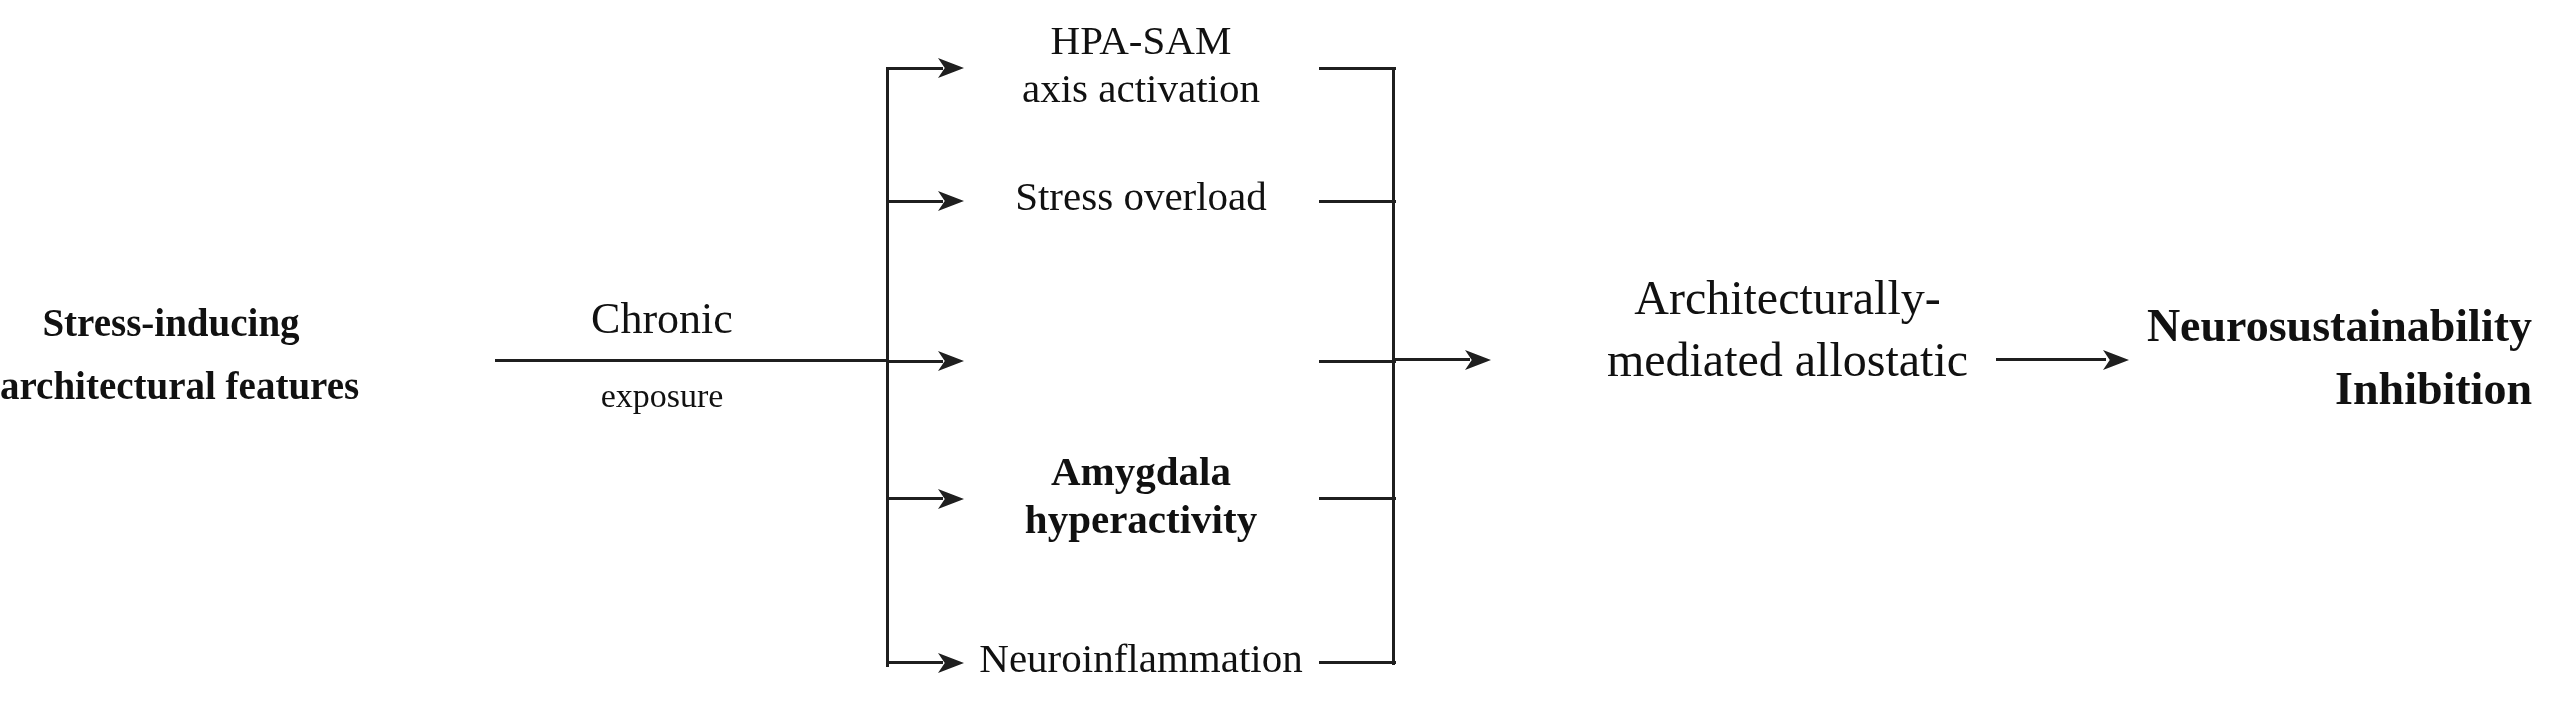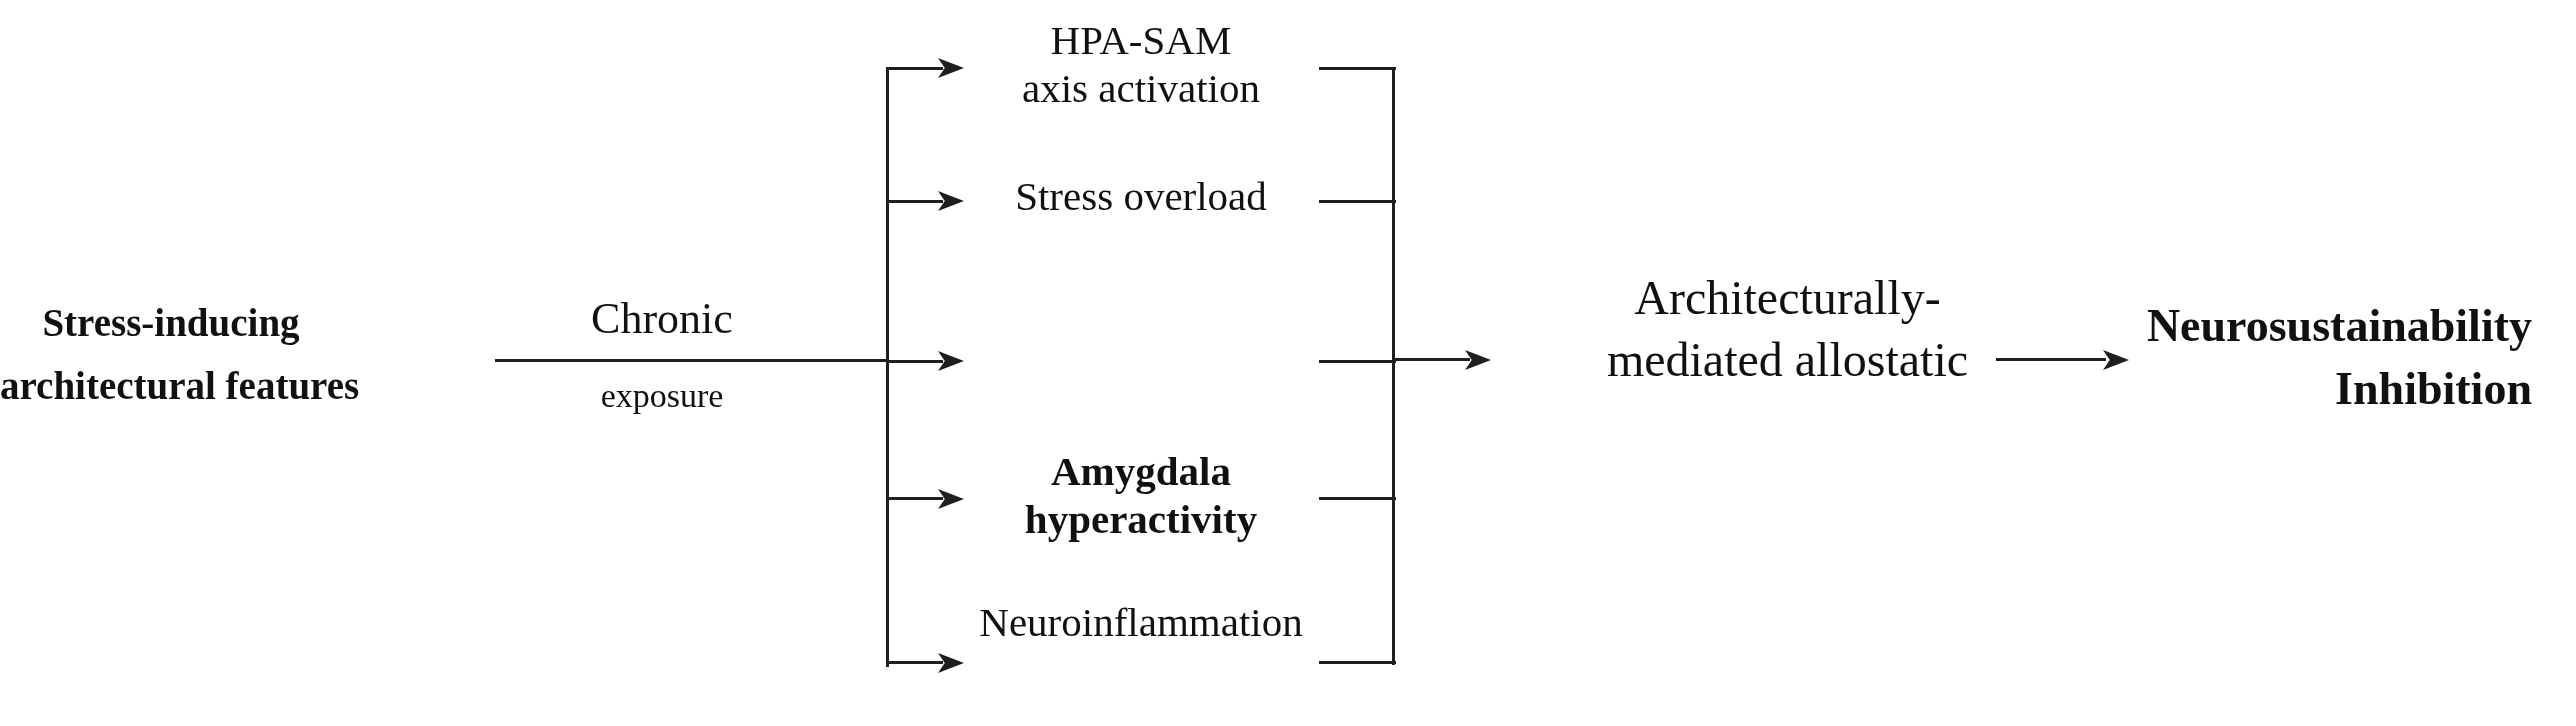--- a/index.html
+++ b/index.html
@@ -27,21 +27,21 @@
   
   .lbl-chronic  { left: 511px; top: 296px; width: 302px; font-size: 44px; line-height: 46px; }
   .lbl-exposure { left: 511px; top: 373px; width: 302px; font-size: 34px; line-height: 46px; }
 
   
   .med { left: 963px; width: 356px; font-size: 41px; line-height: 48px; }
   .med-1 { top: 15.5px; }
   .med-2 { top: 172px; }
   .med-3 { top: 331px; }
   .med-4 { top: 447px; font-weight: bold; }
-  .med-5 { top: 598px; }
+  .med-5 { top: 634px; }
 
   
   .node-overload { left: 1594px; top: 267px; width: 387px; font-size: 48px; line-height: 62px; }
 
   
   .node-outcome { left: 2145px; top: 294px; width: 387px; font-size: 46px; line-height: 63px; font-weight: bold; text-align: right; }
 </style>
 </head>
 <body>
 

